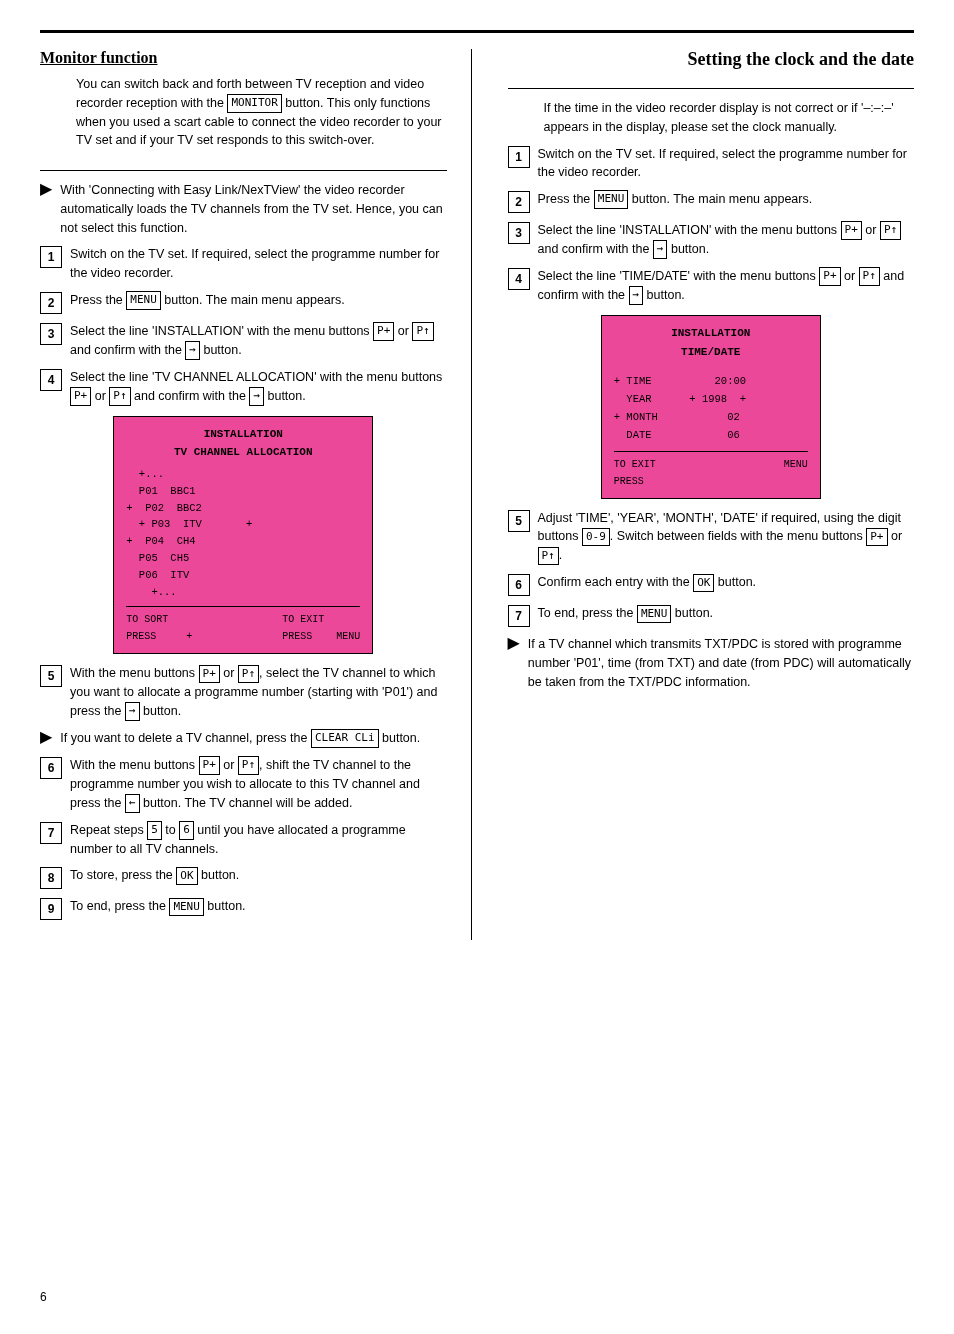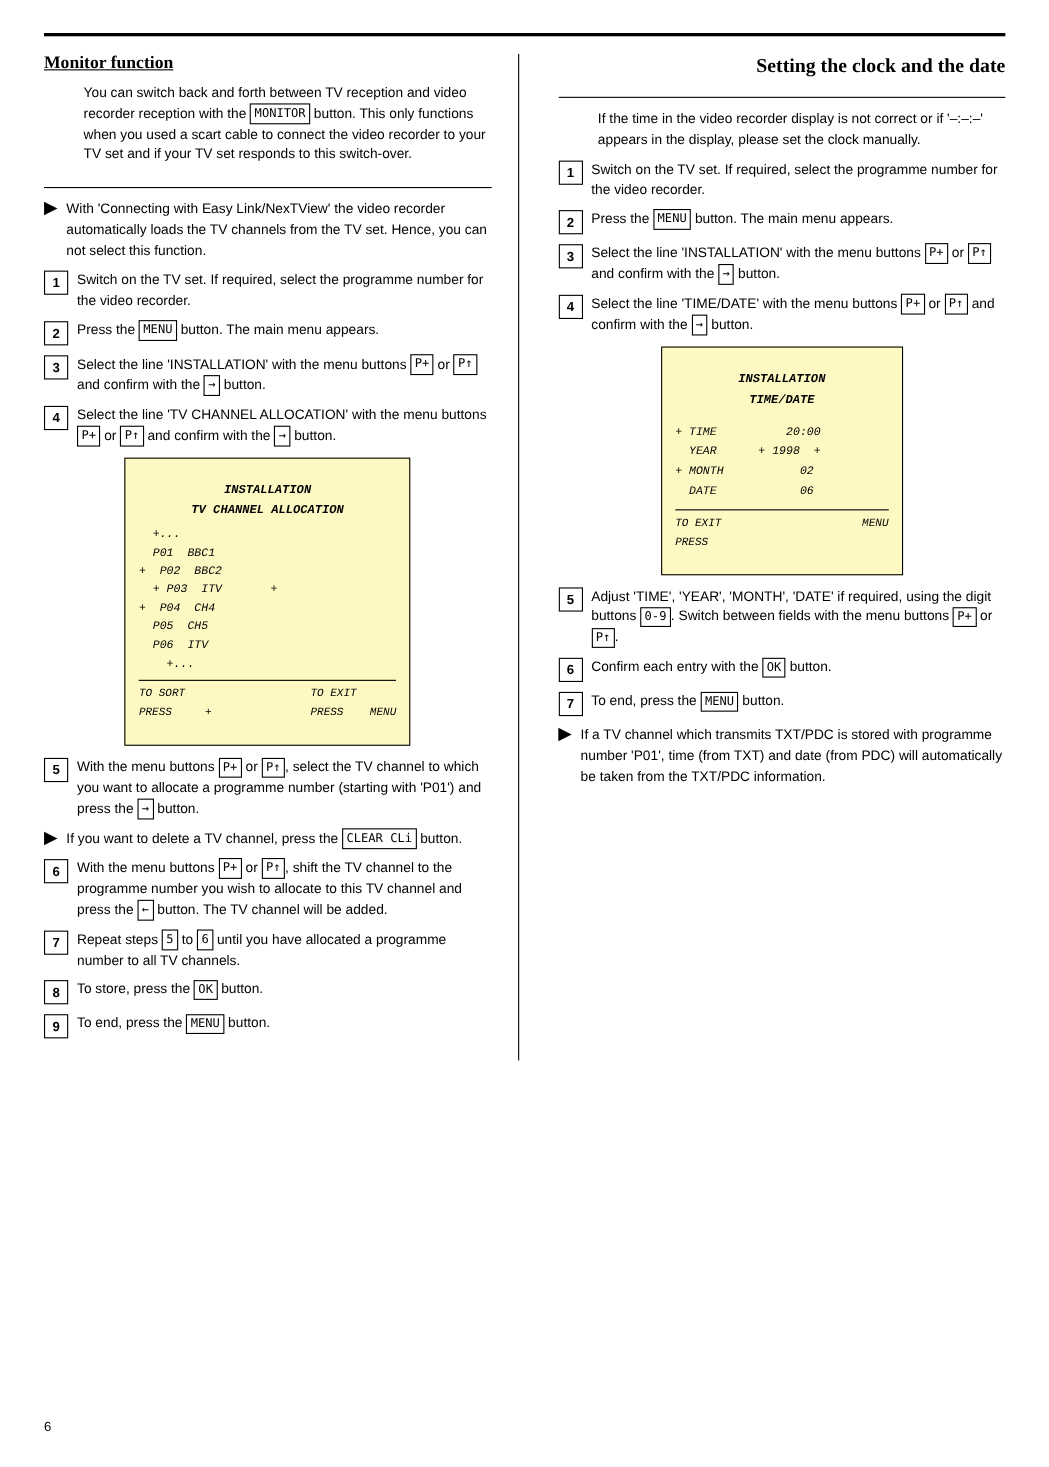--- a/index.html
+++ b/index.html
@@ -96,26 +96,25 @@
       padding: 0 3px;
       font-size: 11px;
       font-family: monospace;
       background: #fff;
       vertical-align: middle;
     }
     .screen-box {
       border: 1.5px solid #000;
       font-family: 'Courier New', Courier, monospace;
       font-size: 11px;
-      padding: 20px 12px;
+      padding: 8px 12px;
       margin: 10px auto;
       width: 240px;
       line-height: 1.7;
-      background: #fef9c3;
-      font-style: italic;
+      background: #ec4899;
     }
     .screen-box-wide {
       width: 260px;
     }
     .screen-title {
       font-weight: bold;
       text-align: center;
       font-size: 11px;
       margin-bottom: 2px;
     }

